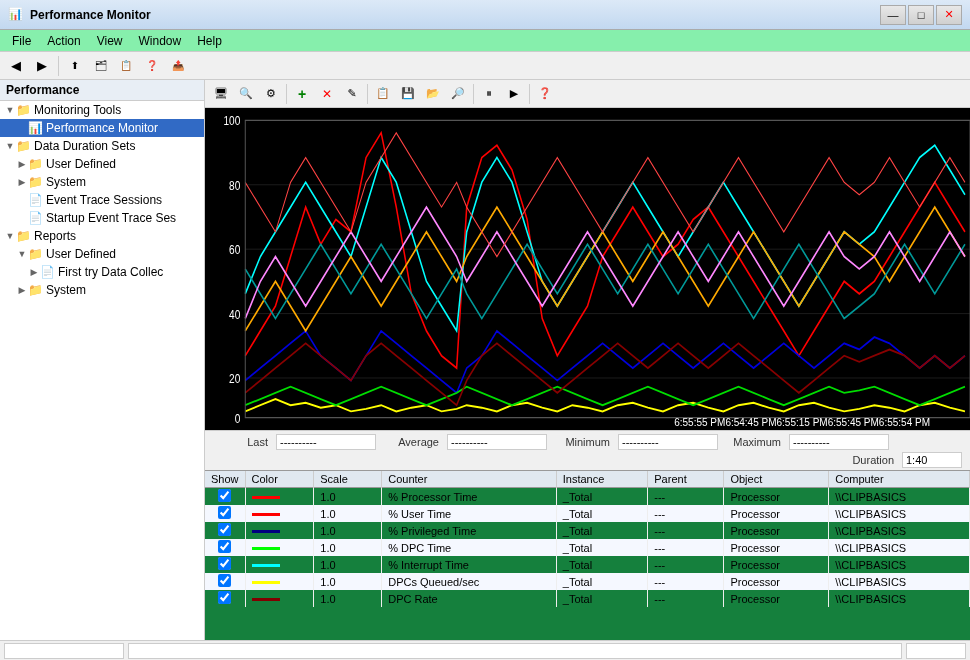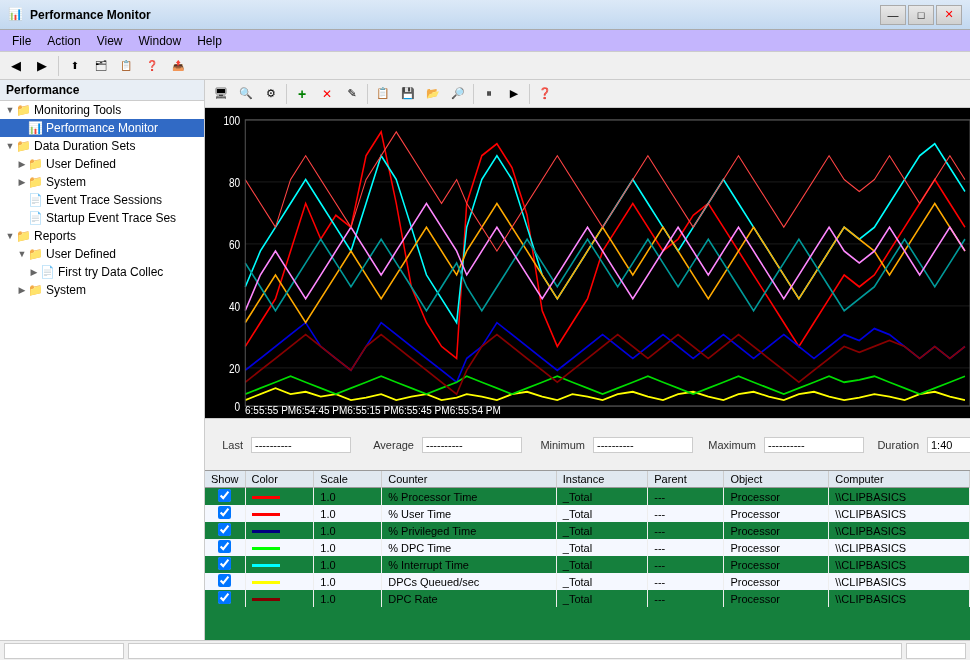--- a/index.html
+++ b/index.html
@@ -19,21 +19,21 @@
     .title-bar-buttons { display: flex; gap: 2px; }
     .title-btn {
       width: 26px; height: 20px; border: 1px solid #aaa;
       background: linear-gradient(to bottom, #e8e8e8, #d0d0d0);
       display: flex; align-items: center; justify-content: center;
       font-size: 11px; cursor: pointer;
     }
     
     
     .menu-bar {
-      background: #c4b5fd;
+      background: #86efac;
       height: 22px;
       display: flex;
       align-items: center;
       padding: 0 4px;
       border-bottom: 1px solid #ccc;
     }
     .menu-item {
       padding: 2px 8px;
       cursor: pointer;
       font-size: 12px;
@@ -124,24 +124,24 @@
     }
     
     .chart-svg {
       width: 100%;
       height: 100%;
     }
     
     
     .stats-bar {
       background: #f0f0f0;
-      height: 52px;
+      height: 40px;
       border-top: 1px solid #ccc;
       display: flex;
-      flex-direction: row;
+      flex-direction: column;
       justify-content: center;
       padding: 2px 8px;
     }
     .stats-row {
       display: flex;
       align-items: center;
       gap: 8px;
       margin: 1px 0;
     }
     .stat-label { font-size: 11px; color: #333; min-width: 55px; text-align: right; }
@@ -393,21 +393,21 @@
         <polyline fill="none" stroke="#009999" stroke-width="1.5" points="40,130 55,150 70,170 85,150 100,130 115,110 130,130 145,150 160,130 175,110 190,130 205,150 220,170 235,150 250,130 260,150 275,170 290,150 305,130 320,110 335,130 350,150 365,130 380,110 395,130 410,150 425,130 440,110 455,130 470,150 485,130 500,110 515,130 530,150 545,170 560,150 575,130 590,110 605,130 620,150 635,170 650,160 665,150 680,130 695,110 710,130 725,150 740,130 755,110"></polyline>
 
         <polyline fill="none" stroke="#ff88ff" stroke-width="1.5" points="40,170 55,140 70,120 85,140 100,160 115,140 130,120 145,100 160,120 175,140 190,120 205,100 220,80 235,100 250,120 260,140 275,120 290,100 305,120 320,140 335,160 350,140 365,120 380,100 395,120 410,140 425,160 440,140 455,120 470,100 485,120 500,140 515,120 530,100 545,120 560,140 575,160 590,140 605,120 620,100 635,120 650,130 665,120 680,100 695,120 710,140 725,120 740,100 755,120"></polyline>
 
         <polyline fill="none" stroke="#ff4444" stroke-width="1" points="40,60 55,80 70,100 85,60 100,40 115,60 130,80 145,100 160,60 175,40 190,20 205,40 220,60 235,80 250,60 260,80 275,100 290,120 305,100 320,80 335,60 350,40 365,60 380,80 395,100 410,80 425,60 440,40 455,60 470,80 485,100 500,80 515,60 530,40 545,60 560,80 575,100 590,80 605,60 620,40 635,60 650,70 665,60 680,40 695,60 710,80 725,60 740,40 755,60"></polyline>
 
         <rect x="40" y="10" width="720" height="240" fill="none" stroke="#555" stroke-width="1"></rect>
       </svg>
       
       
-      <div style="position:absolute;bottom:0;left:0;right:0;display:flex;justify-content:flex-start;padding:4px 40px 2px 40px;">
+      <div style="position:absolute;bottom:0;left:0;right:0;display:flex;justify-content:flex-end;padding:4px 40px 2px 40px;">
         <span style="color:#fff;font-size:10px;">6:55:55 PM</span>
         <span style="color:#fff;font-size:10px;">6:54:45 PM</span>
         <span style="color:#fff;font-size:10px;">6:55:15 PM</span>
         <span style="color:#fff;font-size:10px;">6:55:45 PM</span>
         <span style="color:#fff;font-size:10px;">6:55:54 PM</span>
       </div>
     </div>
 
     <div class="stats-bar">
       <div class="stats-row">

